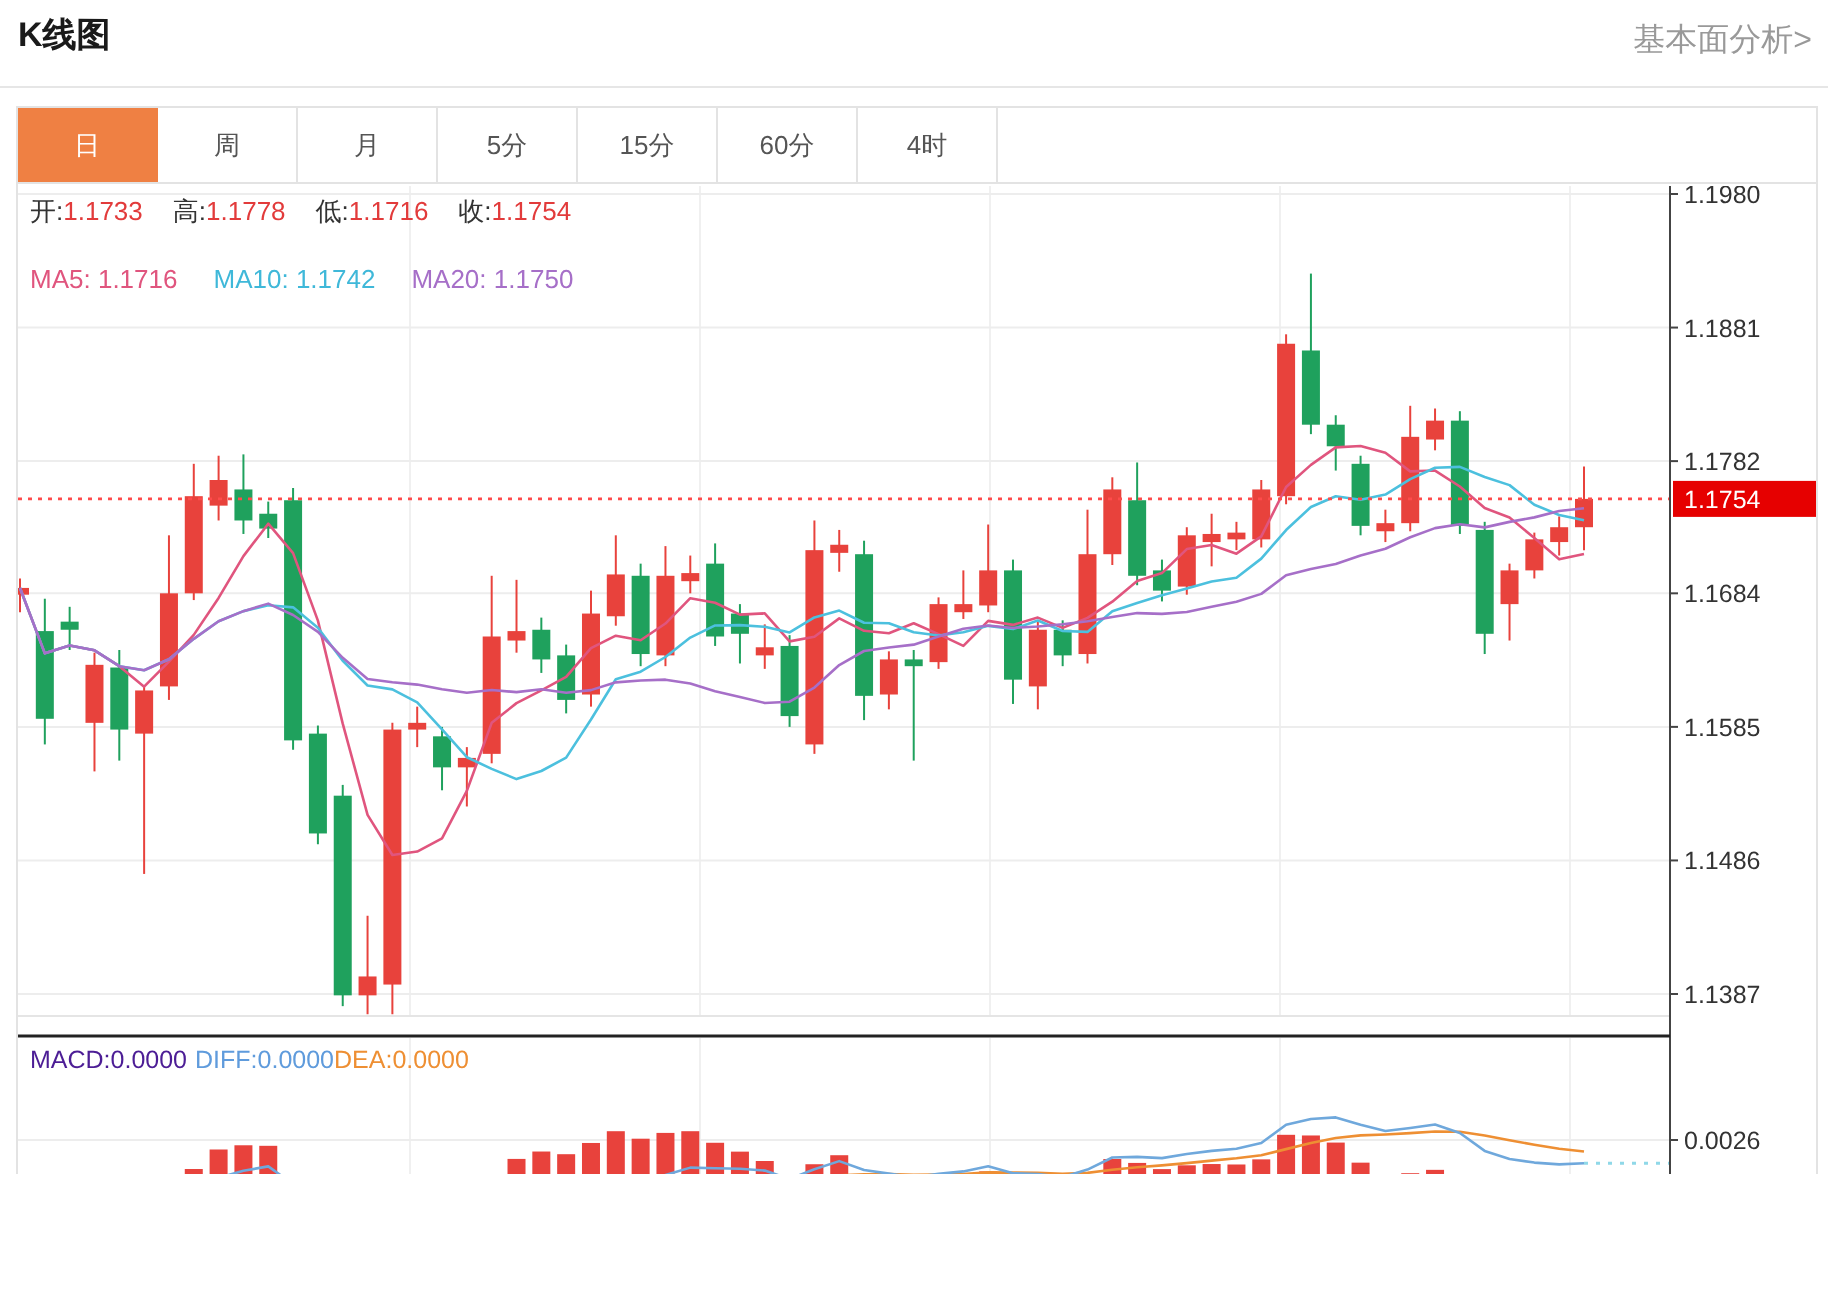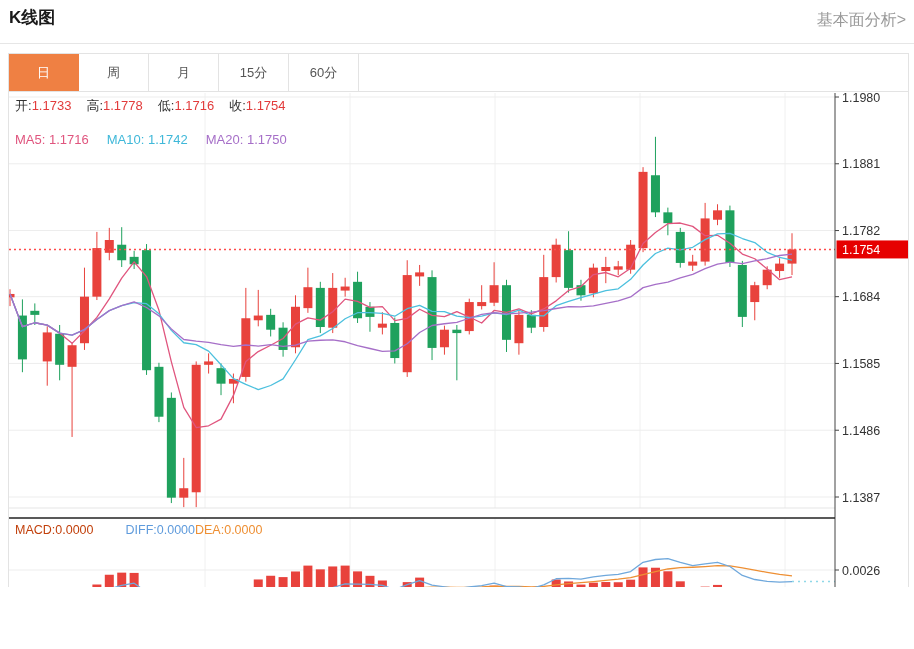--- a/index.html
+++ b/index.html
@@ -13,39 +13,41 @@
   .chartbox{position:absolute;left:8px;top:92px;width:901px;height:556px;border-left:1px solid #e3e3e3;border-right:1px solid #e3e3e3;border-bottom:1px solid #6b6b6b;box-sizing:border-box;background:#fff;}
   #chart{position:absolute;left:9px;top:93px;}
   .legend1{position:absolute;left:15px;top:97px;font-size:13px;white-space:nowrap;}
   .legend1 .lb{color:#333;}
   .legend1 .vl{color:#e23b3b;margin-right:15px;}
   .legend2{position:absolute;left:15px;top:132px;font-size:13px;white-space:nowrap;}
   .legend2 .ma5{color:#e0557e;margin-right:18px;}
   .legend2 .ma10{color:#3fb8d9;margin-right:18px;}
   .legend2 .ma20{color:#a66fc8;}
   .macdlegend{position:absolute;left:15px;top:523px;font-size:12.5px;white-space:nowrap;}
-  .macdlegend .m{color:#c2410c;margin-right:32px;}
+  .macdlegend .m{color:#4c1d95;margin-right:4px;}
   .macdlegend .df{color:#5f9bdc;}
   .macdlegend .de{color:#ee8f33;}
   svg text{font-family:"Liberation Sans",sans-serif;}
 </style>
 </head>
 <body>
 
 <div class="wrap">
   <div class="title">K线图</div>
   <a class="analysis">基本面分析&gt;</a>
   <div class="hr"></div>
 
   <div class="tabbar" id="tabbar">
       <div class="tab active">日</div>
       <div class="tab">周</div>
       <div class="tab">月</div>
+      <div class="tab">5分</div>
       <div class="tab">15分</div>
       <div class="tab">60分</div>
+      <div class="tab">4时</div>
     </div>
 
   <div class="chartbox"></div>
   <svg id="chart" width="899" height="555" viewBox="9 93 899 555">
       <line x1="205" y1="93" x2="205" y2="508" stroke="#f0f0f0"></line>
       <line x1="205" y1="519" x2="205" y2="645" stroke="#f0f0f0"></line>
       <line x1="350" y1="93" x2="350" y2="508" stroke="#f0f0f0"></line>
       <line x1="350" y1="519" x2="350" y2="645" stroke="#f0f0f0"></line>
       <line x1="495" y1="93" x2="495" y2="508" stroke="#f0f0f0"></line>
       <line x1="495" y1="519" x2="495" y2="645" stroke="#f0f0f0"></line>

